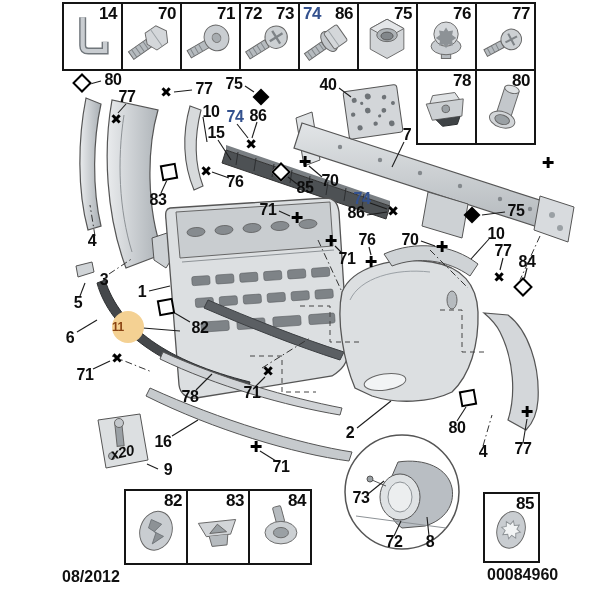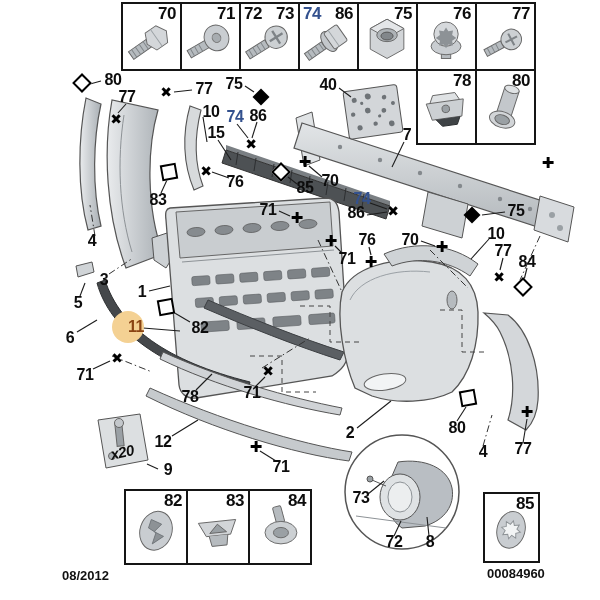--- a/index.html
+++ b/index.html
@@ -10,30 +10,30 @@
   .box{position:absolute;border:2px solid #151515;background:#fff;box-sizing:border-box;z-index:3;}
   .box svg{position:absolute;left:0;top:0;width:100%;height:100%;}
   .num{position:absolute;top:0px;right:4px;font-weight:bold;font-size:17px;letter-spacing:-0.5px;color:#0d0d0d;z-index:2;}
   .num.left{left:3px;right:auto;}
   .num.blue{color:#33518e;}
   
   .lbl{position:absolute;transform:translate(-50%,-50%);font-weight:bold;font-size:16px;
        letter-spacing:-0.5px;color:#0d0d0d;white-space:nowrap;z-index:6;line-height:1;}
   .lbl.blue{color:#33518e;}
   .lbl.hl{background:#f4d193;color:#8a4413;border-radius:50%;width:32px;height:32px;
-          line-height:32px;text-align:right;font-size:16px;z-index:5;}
+          line-height:32px;text-align:left;font-size:12px;z-index:5;}
   .lbl.x20{font-style:italic;font-size:15px;transform:translate(-50%,-50%) rotate(-12deg);}
   
   .mk{position:absolute;transform:translate(-50%,-50%);z-index:5;line-height:1;color:#000;}
   .m-x::after{content:"\2716";font-family:"DejaVu Sans",sans-serif;font-weight:900;font-size:14px;}
   .m-plus::after{content:"\271A";font-family:"DejaVu Sans",sans-serif;font-weight:900;font-size:15px;}
   .m-dia{width:10px;height:10px;border:2px solid #000;background:#fff;transform:translate(-50%,-50%) rotate(45deg);}
   .m-diaf{width:12px;height:12px;background:#000;transform:translate(-50%,-50%) rotate(45deg);}
   .m-sq{width:12px;height:12px;border:2px solid #000;background:#fff;transform:translate(-50%,-50%) rotate(-10deg);}
-  .foot{position:absolute;font-weight:bold;font-size:13px;color:#111;z-index:3;letter-spacing:0;}
+  .foot{position:absolute;font-weight:bold;font-size:16px;color:#111;z-index:3;letter-spacing:0;}
 </style>
 </head>
 <body>
 
 <div class="page">
 
   <svg class="art" width="600" height="600" viewBox="0 0 600 600">
     <defs>
       <linearGradient id="g1" x1="0" y1="0" x2="1" y2="0">
         <stop offset="0" stop-color="#e9ebed"></stop>
@@ -219,20 +219,27 @@
         <path d="M540,236 L520,280"></path>
     </g>
 
     <g stroke="#444" stroke-width="1" fill="none" stroke-dasharray="5,4">
       <path d="M300,306 L330,306 L330,342 L362,342"></path>
       <path d="M250,356 L282,356 L282,392 L316,392"></path>
       <path d="M440,310 L462,310 L462,352 L486,352"></path>
     </g>
   </svg>
 
+  <div class="box" style="left:62px;top:2px;width:61px;height:69px">
+    <svg viewBox="0 0 61 69">
+      <path d="M20,14 L20,44 Q20,50 26,50 L44,50 L44,40" fill="none" stroke="#70767b" stroke-width="7.5"></path>
+      <path d="M20,14 L20,44 Q20,50 26,50 L44,50 L44,40" fill="none" stroke="#c9cdd1" stroke-width="4.5"></path>
+    </svg>
+    <span class="num">14</span>
+  </div>
   <div class="box" style="left:121px;top:2px;width:61px;height:69px">
     <svg viewBox="0 0 61 69">
       <g transform="rotate(-35 30 40)">
         <rect x="4" y="35" width="26" height="10" fill="#b6bbbf" stroke="#666"></rect>
         <g stroke="#7e8387">
             <line x1="8" y1="35" x2="8" y2="45"></line>
             <line x1="13" y1="35" x2="13" y2="45"></line>
             <line x1="18" y1="35" x2="18" y2="45"></line>
             <line x1="23" y1="35" x2="23" y2="45"></line>
           </g>
@@ -414,21 +421,21 @@
       <div class="lbl" style="position: absolute; left: 527px; top: 262px;">84</div>
       <div class="lbl" style="position: absolute; left: 104px; top: 280px;">3</div>
       <div class="lbl" style="position: absolute; left: 78px; top: 303px;">5</div>
       <div class="lbl" style="position: absolute; left: 142px; top: 292px;">1</div>
       <div class="lbl" style="position: absolute; left: 70px; top: 338px;">6</div>
       <div class="lbl hl" style="position: absolute; left: 128px; top: 327px;">11</div>
       <div class="lbl" style="position: absolute; left: 200px; top: 328px;">82</div>
       <div class="lbl" style="position: absolute; left: 85px; top: 375px;">71</div>
       <div class="lbl" style="position: absolute; left: 190px; top: 397px;">78</div>
       <div class="lbl" style="position: absolute; left: 252px; top: 393px;">71</div>
-      <div class="lbl" style="position: absolute; left: 163px; top: 442px;">12</div>
+      <div class="lbl" style="position: absolute; left: 163px; top: 442px;">16</div>
       <div class="lbl x20" style="position: absolute; left: 122px; top: 452px;">x20</div>
       <div class="lbl" style="position: absolute; left: 168px; top: 470px;">9</div>
       <div class="lbl" style="position: absolute; left: 281px; top: 467px;">71</div>
       <div class="lbl" style="position: absolute; left: 350px; top: 433px;">2</div>
       <div class="lbl" style="position: absolute; left: 457px; top: 428px;">80</div>
       <div class="lbl" style="position: absolute; left: 483px; top: 452px;">4</div>
       <div class="lbl" style="position: absolute; left: 523px; top: 449px;">77</div>
       <div class="lbl" style="position: absolute; left: 361px; top: 498px;">73</div>
       <div class="lbl" style="position: absolute; left: 394px; top: 542px;">72</div>
       <div class="lbl" style="position: absolute; left: 430px; top: 542px;">8</div>

